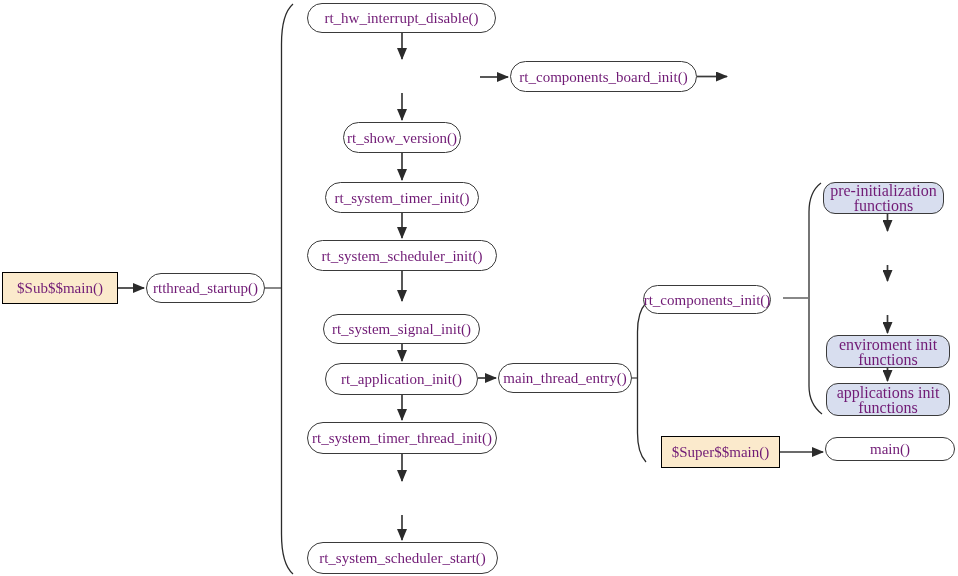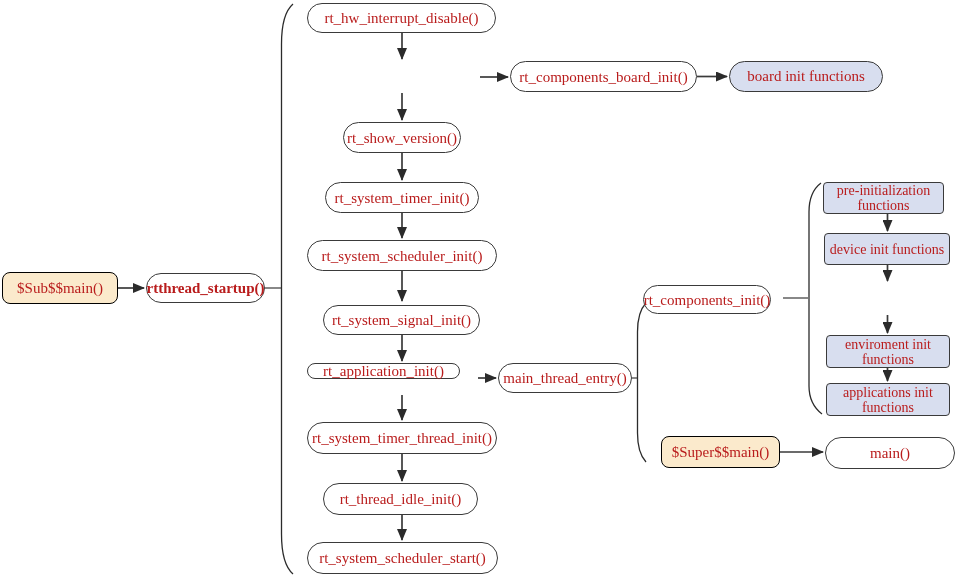--- a/index.html
+++ b/index.html
@@ -9,33 +9,33 @@
     background:#ffffff;
     font-family:"Liberation Serif", serif;
     overflow:hidden;
   }
   #wires{position:absolute;left:0;top:0;width:958px;height:576px;}
   .node{
     position:absolute;
     box-sizing:border-box;
     display:flex;align-items:center;justify-content:center;
     text-align:center;
-    font-size:15px;color:#b91c1c;
+    font-size:15px;color:#701a75;
     background:#ffffff;
     border:1px solid #3a3a3a;
     line-height:16px;
     white-space:nowrap;
   }
   .stadium{border-radius:16px;}
-  .tan{background:#FBEACC;border:1px solid #000000;border-radius:8px;}
+  .tan{background:#FBEACC;border:1px solid #000000;border-radius:0;}
   .blue{
     background:#D8DEEF;
     border:1px solid #3a3a3a;
-    border-radius:4px;
-    font-size:14px;line-height:15px;
+    border-radius:12px;
+    font-size:16px;line-height:15px;
     white-space:normal;
     padding:0 4px;
   }
 </style>
 </head>
 <body>
 
 <div id="canvas">
 
   <svg id="wires" viewBox="0 0 958 576" xmlns="http://www.w3.org/2000/svg">
@@ -71,38 +71,35 @@
     <line x1="887.5" y1="265" x2="887.5" y2="281" stroke="#3a3a3a" stroke-width="1.7" marker-end="url(#arrow)"></line>
     <line x1="887.5" y1="315" x2="887.5" y2="333" stroke="#3a3a3a" stroke-width="1.7" marker-end="url(#arrow)"></line>
     <line x1="887.5" y1="367" x2="887.5" y2="381" stroke="#3a3a3a" stroke-width="1.7" marker-end="url(#arrow)"></line>
 
     <line x1="265" y1="288" x2="281" y2="288" stroke="#3a3a3a" stroke-width="1.2"></line>
     <line x1="632" y1="378" x2="637" y2="378" stroke="#3a3a3a" stroke-width="1.2"></line>
     <line x1="783" y1="298" x2="808" y2="298" stroke="#3a3a3a" stroke-width="1.2"></line>
   </svg>
 
   <div class="node tan" style="left:2px;top:272px;width:116px;height:32px;">$Sub$$main()</div>
-  <div class="node stadium" style="left:146px;top:273px;width:119px;height:30px;font-weight:bold;">rtthread_startup()</div>
+  <div class="node stadium" style="left:146px;top:273px;width:119px;height:30px;">rtthread_startup()</div>
 
   <div class="node stadium" style="left:307px;top:3px;width:189px;height:30px;">rt_hw_interrupt_disable()</div>
   <div class="node stadium" style="left:510px;top:61px;width:187px;height:31px;">rt_components_board_init()</div>
-  <div class="node stadium blue" style="left:729px;top:61px;width:154px;height:31px;font-size:15px;border-radius:16px;">board init functions</div>
   <div class="node stadium" style="left:343px;top:122px;width:118px;height:31px;">rt_show_version()</div>
   <div class="node stadium" style="left:325px;top:182px;width:154px;height:31px;">rt_system_timer_init()</div>
   <div class="node stadium" style="left:307px;top:240px;width:190px;height:31px;">rt_system_scheduler_init()</div>
-  <div class="node stadium" style="left:323px;top:305px;width:157px;height:30px;">rt_system_signal_init()</div>
-  <div class="node stadium" style="left:307px;top:363px;width:153px;height:16px;">rt_application_init()</div>
+  <div class="node stadium" style="left:323px;top:314px;width:157px;height:30px;">rt_system_signal_init()</div>
+  <div class="node stadium" style="left:325px;top:363px;width:153px;height:32px;">rt_application_init()</div>
   <div class="node stadium" style="left:307px;top:422px;width:190px;height:32px;">rt_system_timer_thread_init()</div>
-  <div class="node stadium" style="left:323px;top:483px;width:155px;height:32px;">rt_thread_idle_init()</div>
   <div class="node stadium" style="left:307px;top:542px;width:191px;height:32px;">rt_system_scheduler_start()</div>
 
   <div class="node stadium" style="left:498px;top:363px;width:134px;height:30px;">main_thread_entry()</div>
   <div class="node stadium" style="left:643px;top:285px;width:128px;height:29px;">rt_components_init()</div>
 
   <div class="node blue" style="left:823px;top:182px;width:121px;height:32px;">pre-initialization functions</div>
-  <div class="node blue" style="left:824px;top:233px;width:126px;height:32px;">device init functions</div>
   <div class="node blue" style="left:826px;top:335px;width:124px;height:33px;">enviroment init functions</div>
   <div class="node blue" style="left:826px;top:383px;width:124px;height:33px;">applications init functions</div>
 
   <div class="node tan" style="left:661px;top:436px;width:119px;height:32px;">$Super$$main()</div>
-  <div class="node stadium" style="left:825px;top:437px;width:130px;height:32px;">main()</div>
+  <div class="node stadium" style="left:825px;top:437px;width:130px;height:24px;">main()</div>
 
 </div>
 
 </body></html>

